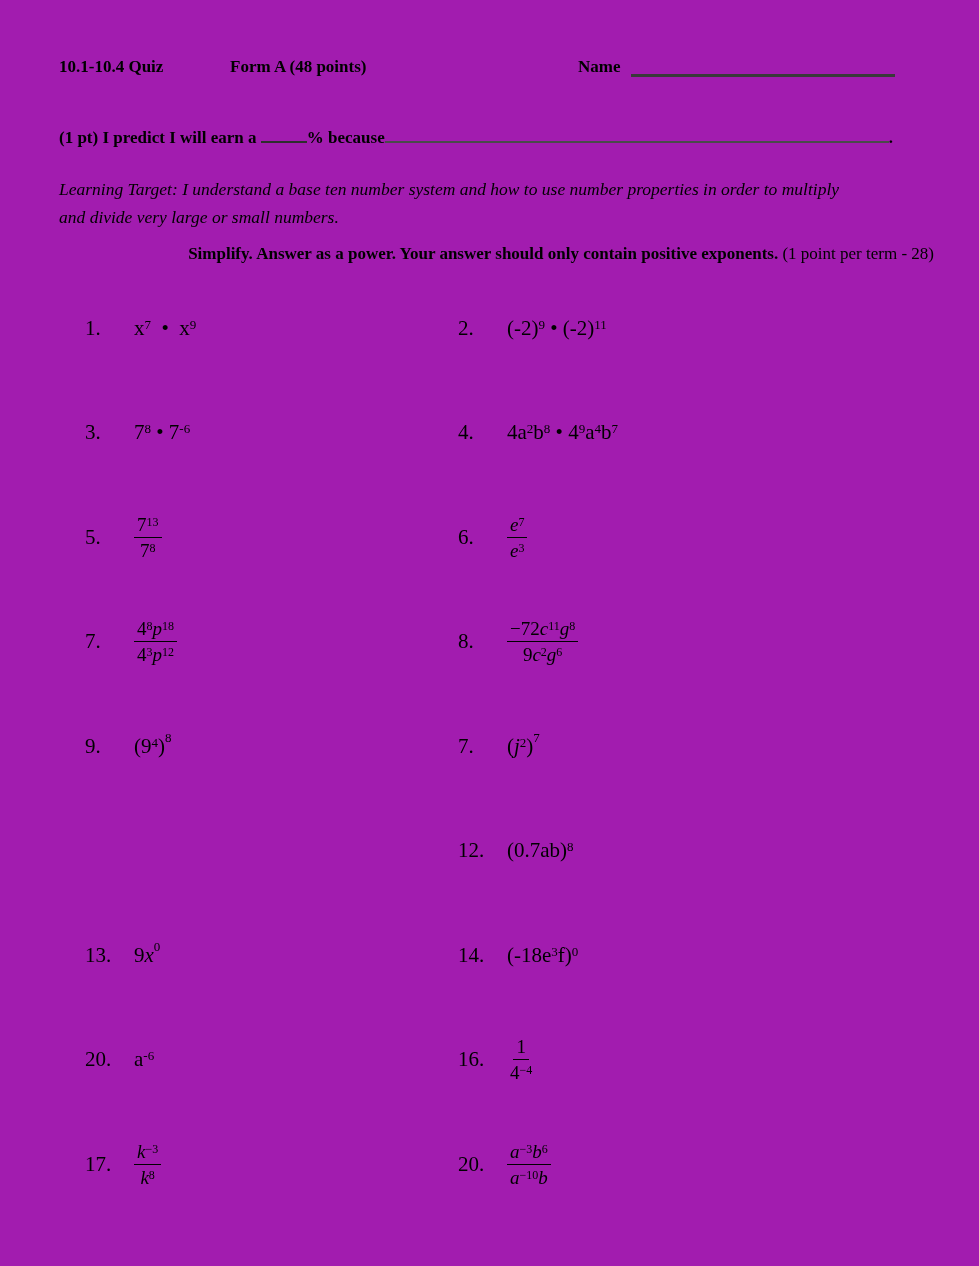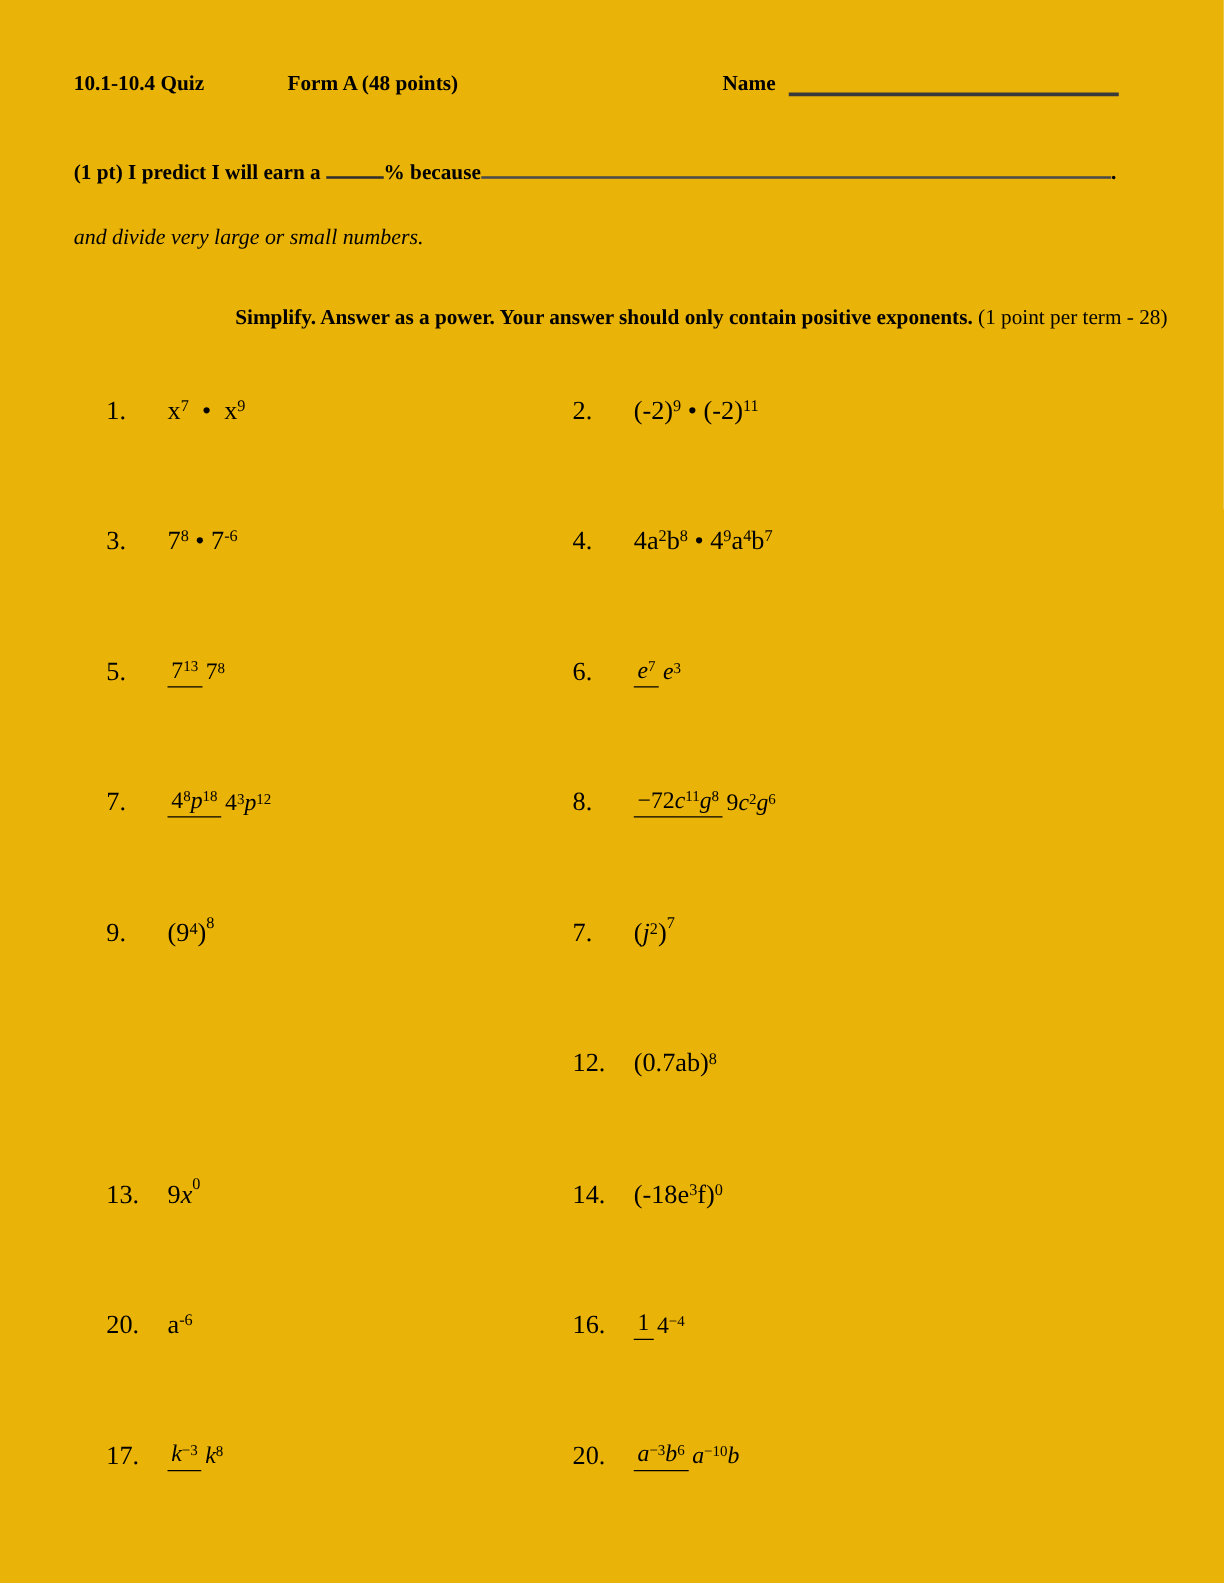--- a/index.html
+++ b/index.html
@@ -4,21 +4,21 @@
 <style>
   * { margin:0; padding:0; box-sizing:border-box; }
   html,body { background:#ffffff; }
   body {
     width:979px; height:1266px;
     font-family:"Liberation Serif", serif;
     color:#000;
     position:relative;
     overflow:hidden;
   }
-  .page { position:absolute; inset:0; background:#eab308;text-decoration:underline; }
+  .page { position:absolute; inset:0; background:#a21caf;text-decoration:underline; }
 
   
   .hdr { position:absolute; top:57px; left:59px; width:861px; height:24px;
          font-weight:bold; font-size:17px; }
   .hdr .quiz-title { position:absolute; left:0; top:0; }
   .hdr .form-label { position:absolute; left:171px; top:0; }
   .hdr .name-label { position:absolute; left:519px; top:0; }
   .hdr .name-line  { position:absolute; left:572px; top:0; width:264px; height:20px;
                      border-bottom:3px solid #3a3a3a; }
 
@@ -44,41 +44,42 @@
   .prob { position:absolute; top:0; height:56px;
           display:flex; align-items:center;
           font-size:21px; white-space:pre; }
   .prob.pos-left  { left:85px; }
   .prob.pos-right { left:458px; }
   .pnum { display:inline-block; min-width:49px; }
   .expr sup, sup { font-size:13px; line-height:0; vertical-align:6px; letter-spacing:0; }
   .sup2 { font-size:13px; line-height:0; vertical-align:11px; }
   .it { font-style:italic; }
 
-  .frac { display:inline-flex; flex-direction:row; align-items:center;
+  .frac { display:inline-flex; flex-direction:column; align-items:center;
           font-size:19px; line-height:23px; vertical-align:middle; }
   .frac sup  { font-size:12px; vertical-align:5px; }
   .fnum { border-bottom:1.5px solid #000; padding:0 3px 1px 3px; }
   .fden { padding:1px 3px 0 3px; }
 </style>
 </head>
 <body>
 
 <div class="page">
 
   <div class="hdr">
     <span class="quiz-title">10.1-10.4 Quiz</span>
     <span class="form-label">Form A (48 points)</span>
     <span class="name-label">Name</span>
     <span class="name-line"></span>
   </div>
 
   <div class="predict"><span>(1 pt) I predict I will earn a </span><span class="blank-short"></span><span>% because</span><span class="blank-long"></span><span>.</span></div>
 
   <div class="lt">
+    <div>Learning Target: I understand a base ten number system and how to use number properties in order to multiply</div>
     <div>and divide very large or small numbers.</div>
   </div>
 
   <div class="instr"><span class="instr-bold">Simplify. Answer as a power. Your answer should only contain positive exponents.</span><span> (1 point per term - 28)</span></div>
 
   <div class="problems" id="problems">
       <div class="prow">
         <div class="prob pos-left"><span class="pnum">1.</span><span class="expr"><span>x</span><sup>7</sup><span>  •  </span><span>x</span><sup>9</sup></span></div>
         <div class="prob pos-right"><span class="pnum">2.</span><span class="expr"><span>(-2)</span><sup>9</sup><span> • </span><span>(-2)</span><sup>11</sup></span></div>
       </div>

